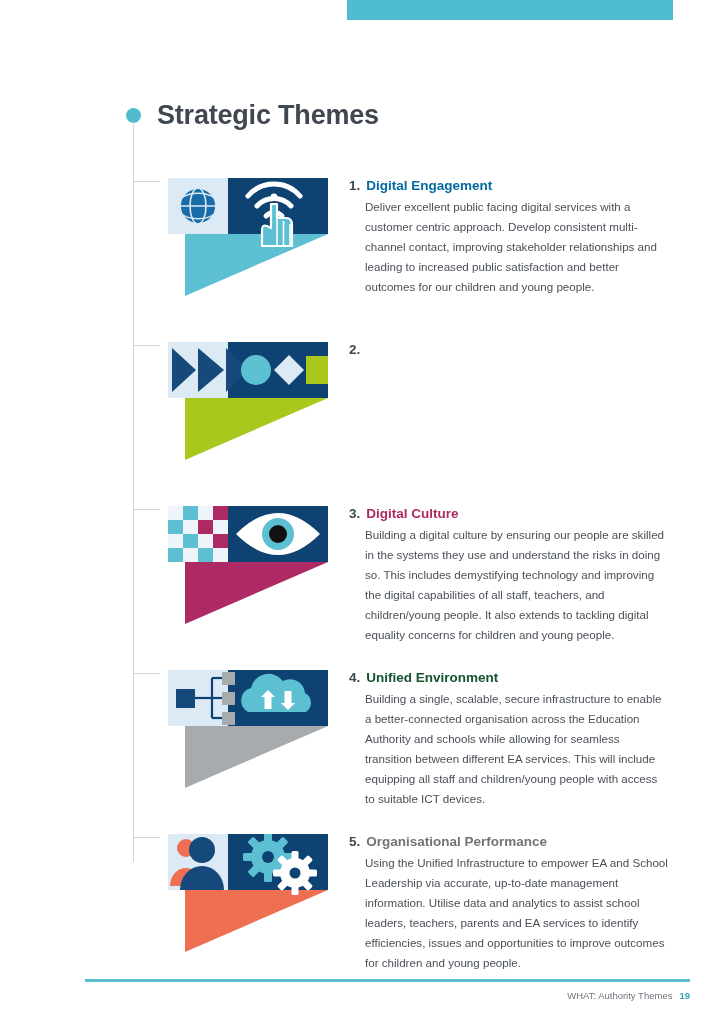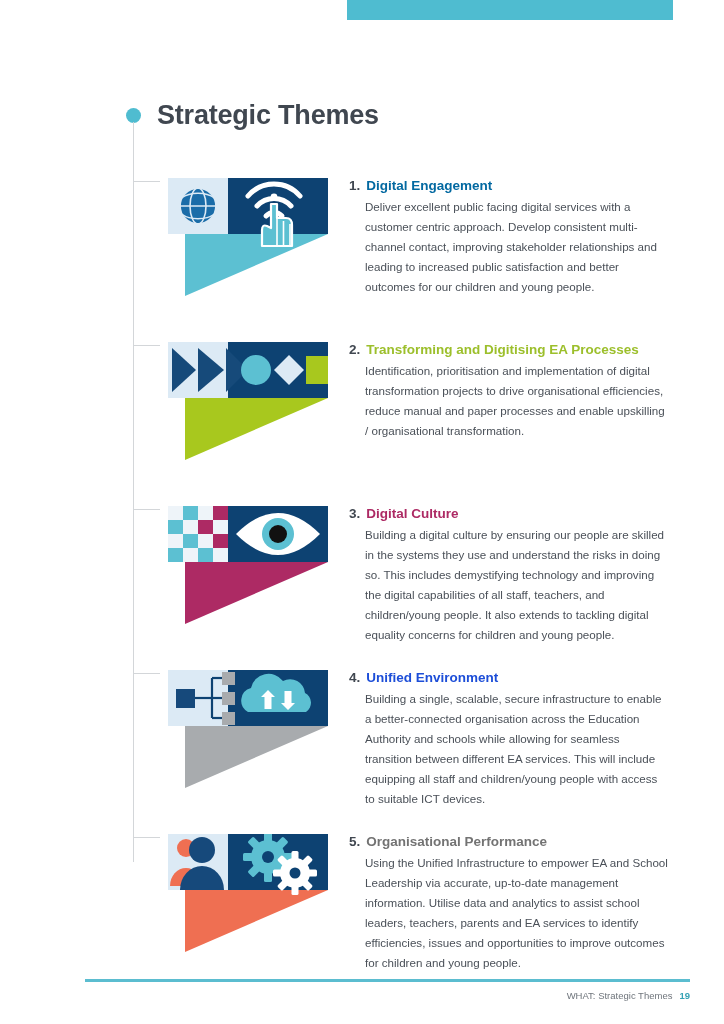--- a/index.html
+++ b/index.html
@@ -93,21 +93,21 @@
     font-size: 11.6px;
     line-height: 20px;
     color: #4a5058;
     margin-left: 16px;
   }
 
   
   .c-teal    { color: #0369a1; }
   .c-lime    { color: #9cbf2b; }
   .c-magenta { color: #ad2a64; text-align: center; }
-  .c-gray    { color: #1d4ed8; }
+  .c-gray    { color: #14532d; }
   .c-coral   { color: #737373; }
 
   
   .theme-icon svg { display: block; width: 160px; height: 118px; }
 
   
   .footer-rule {
     position: absolute;
     left: 85px; top: 979px;
     width: 605px; height: 3px;
@@ -201,23 +201,21 @@
         <circle cx="88" cy="28" r="15" fill="#5cc0d2"></circle>
 
         <polygon points="121,13 136,28 121,43 106,28" fill="#dceaf5"></polygon>
 
         <rect x="138" y="14" width="28" height="28" fill="#a8c81e"></rect>
       </svg>
     </div>
     <div class="theme-text">
       <div class="theme-head">
         <span class="theme-num">2.</span>
-        <span class="theme-title c-lime">Transforming and Digitising EA Processes</span>
-      </div>
-      <div class="theme-body">Identification, prioritisation and implementation of digital transformation projects to drive organisational efficiencies, reduce manual and paper processes and enable upskilling / organisational transformation.</div>
+      </div>
     </div>
   </div>
 
   <div class="theme" style="top:506px">
     <div class="theme-icon">
       <svg viewBox="0 0 160 118" xmlns="http://www.w3.org/2000/svg">
         <polygon points="17,56 160,56 17,118" fill="#ad2a64"></polygon>
         <rect x="0" y="0" width="60" height="56" fill="#ffffff"></rect>
 
         <g>
@@ -349,16 +347,16 @@
       <div class="theme-head">
         <span class="theme-num">5.</span>
         <span class="theme-title c-coral">Organisational Performance</span>
       </div>
       <div class="theme-body">Using the Unified Infrastructure to empower EA and School Leadership via accurate, up-to-date management information. Utilise data and analytics to assist school leaders, teachers, parents and EA services to identify efficiencies, issues and opportunities to improve outcomes for children and young people.</div>
     </div>
   </div>
 
   <div class="footer-rule"></div>
   <div class="footer-text">
-    <span>WHAT: Strategic Themes</span><span class="footer-page">19</span>
+    <span>WHAT: Authority Themes</span><span class="footer-page">19</span>
   </div>
 
 </div>
 
 </body></html>

